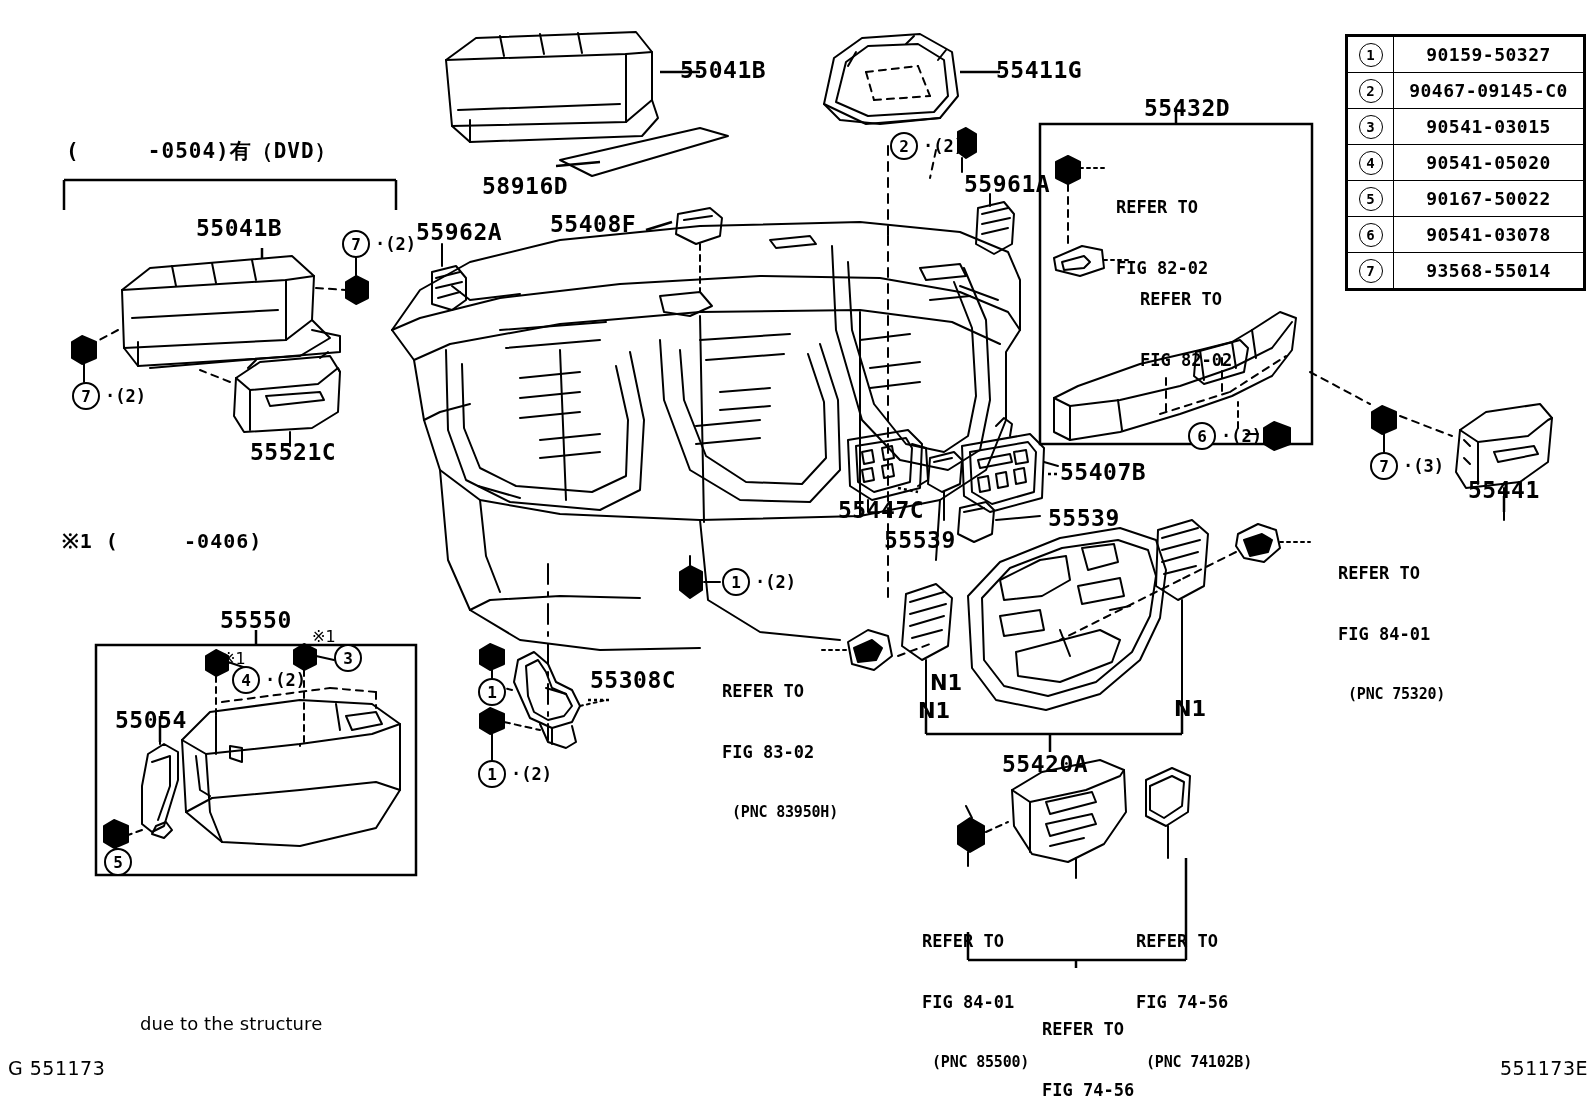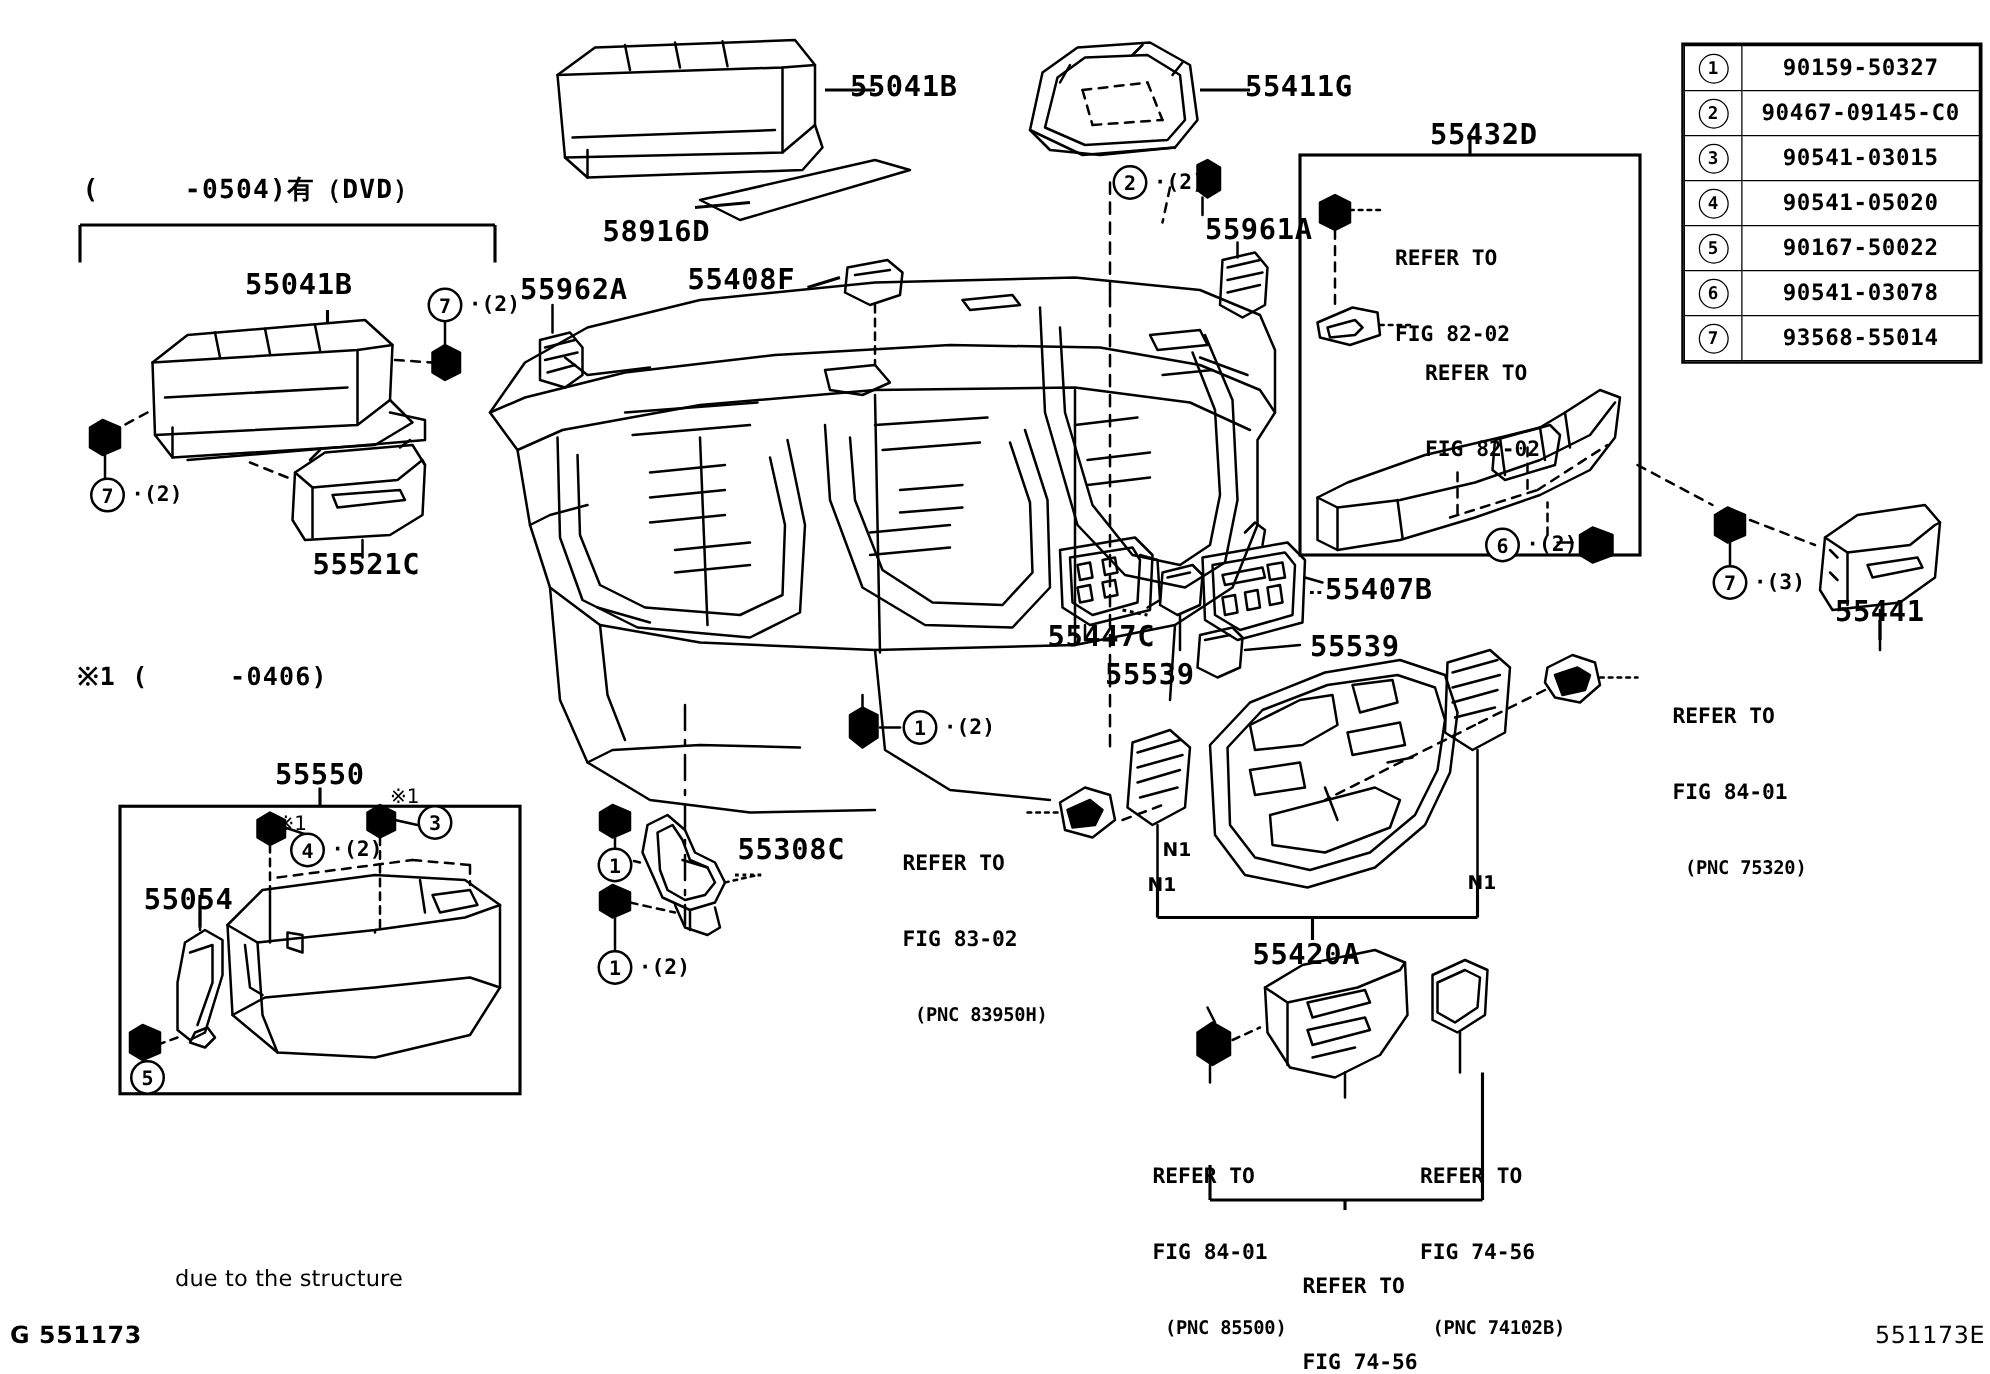--- a/index.html
+++ b/index.html
@@ -35,21 +35,21 @@
     letter-spacing: 0px;
     line-height: 1.2;
   }
   .refer .pnc {
     font-size: 15px;
     letter-spacing: -0.2px;
   }
   .n1mark {
     font-family: "DejaVu Sans", sans-serif;
     font-weight: bold;
-    font-size: 15px;
+    font-size: 21px;
   }
   .noteJP {
     font-family: "DejaVu Sans", sans-serif;
     font-size: 19px;
     letter-spacing: 0.3px;
   }
   .noteEN {
     font-family: "DejaVu Sans", sans-serif;
     font-size: 18px;
     letter-spacing: 0.1px;
@@ -589,16 +589,16 @@
         <tr>
           <td class="num"><span class="circ-sm">7</span></td>
           <td class="pn">93568-55014</td>
         </tr>
       </tbody>
     </table>
   </div>
 
   <div class="lbl noteEN" style="left:140px; top:1010px;">due to the structure</div>
 
-  <div class="lbl footer" style="left:8px; top:1058px;font-weight:bold;">G 551173</div>
+  <div class="lbl footer" style="left:8px; top:1058px;">G 551173</div>
   <div class="lbl footer" style="left:1500px; top:1058px;">551173E</div>
 
 </div>
 
 </body></html>

